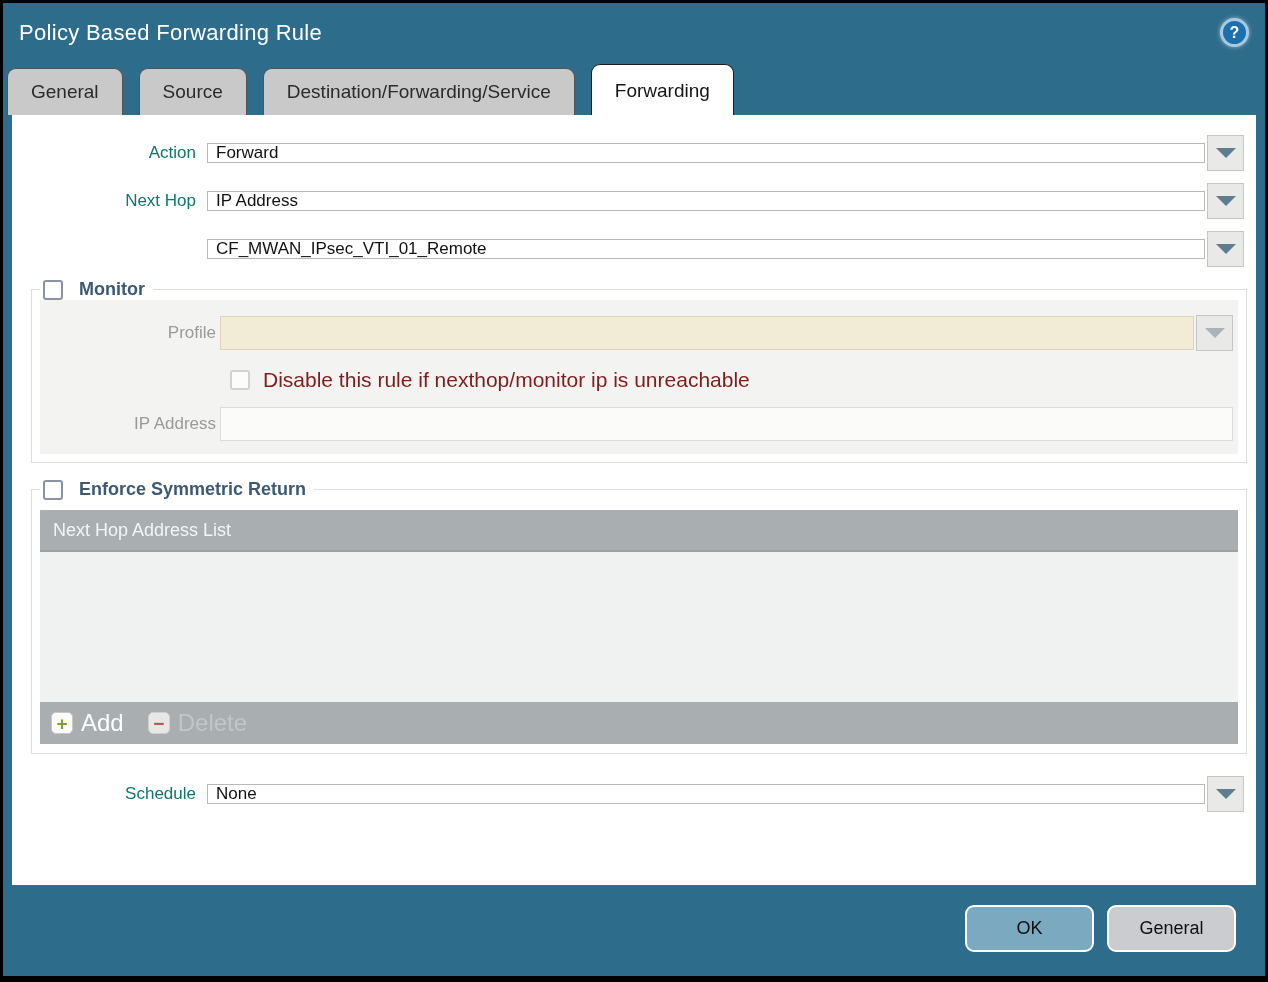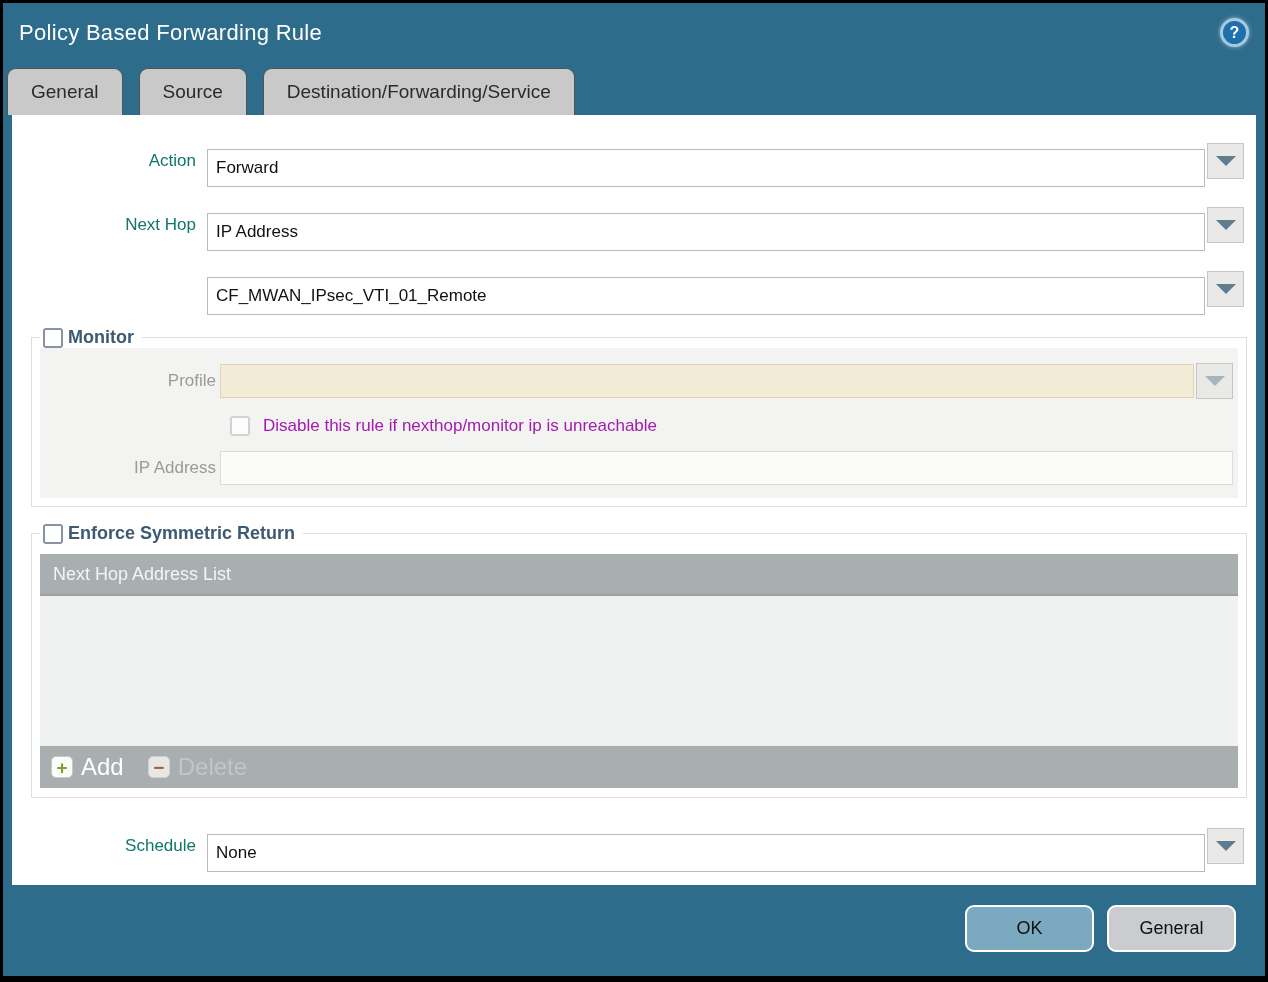--- a/index.html
+++ b/index.html
@@ -18,39 +18,39 @@
   .tabs { height:53px; flex:none; display:flex; align-items:flex-end; gap:16px; padding-left:4px; }
   .tab { background:#c9c9c9; color:#2b2b2b; font-size:19px; height:47px; line-height:45px; padding:0 23px; border-radius:9px 9px 0 0; border:1px solid #4e5458; border-bottom:none; cursor:pointer; white-space:nowrap; }
   .tab.active { background:#fff; color:#161616; border-color:#1c1c1c; height:51px; line-height:51px; font-weight:400; }
 
   
   .content { background:#fff; margin:0 9px; height:770px; flex:none; padding-top:20px; overflow:hidden; }
 
   .row { display:flex; align-items:center; margin:0 12px 12px 0; }
   .row .label { width:195px; flex:none; text-align:right; padding-right:11px; font-size:17px; color:#0f766e; }
   .row .field { flex:1; display:flex; align-items:center; }
-  input.combo { flex:1; height:38px; border:1px solid #b9b9b9; font-size:17px; padding:0 8px; font-family:"Liberation Sans",sans-serif; color:#111; background:#fff; outline:none;margin-top:14px; }
+  input.combo { flex:1; height:20px; border:1px solid #b9b9b9; font-size:17px; padding:0 8px; font-family:"Liberation Sans",sans-serif; color:#111; background:#fff; outline:none; }
   .dd-btn { width:37px; height:36px; flex:none; background:#e9e9e8; border:1px solid #c6c6c6; margin-left:2px; display:flex; align-items:center; justify-content:center; cursor:pointer; }
   .dd-arrow { width:0; height:0; border-left:10px solid transparent; border-right:10px solid transparent; border-top:10px solid #5e7d8f; }
   .dd-btn.disabled .dd-arrow { border-top-color:#a8b4ba; }
 
   
   fieldset { border:1px solid #dedede; margin:2px 9px 0 19px; padding:0 8px 8px 8px; }
-  legend { display:flex; align-items:center; gap:5px; padding:0 8px 0 3px; }
+  legend { display:flex; align-items:center; gap:16px; padding:0 8px 0 3px; }
   .cb { width:20px; height:20px; flex:none; background:#fff; border:2px solid #8a93a3; border-radius:3px; cursor:pointer; }
   .cb.disabled { border-color:#d2d2d2; background:#fcfcfc; cursor:default; }
   .section-title { font-size:18px; font-weight:bold; color:#3d5a72; }
 
   
   .monitor-panel { background:#f3f3f1; padding:15px 3px 13px 0; }
   .m-row { display:flex; align-items:center; margin:0 2px 0 0; }
   .m-row .label { width:180px; flex:none; text-align:right; padding-right:4px; font-size:17px; color:#9a9a9a; }
   input.profile-input { flex:1; height:34px; background:#f2ecd7; border:1px solid #ded4b8; outline:none; }
   input.ip-input { flex:1; height:34px; background:#fbfbfa; border:1px solid #dcdcdc; outline:none; }
-  .disable-row { display:flex; align-items:center; gap:13px; margin:17px 0 15px 190px; color:#a21caf; font-size:17px; }
+  .disable-row { display:flex; align-items:center; gap:13px; margin:17px 0 15px 190px; color:#7f1d1d; font-size:21px; }
 
   
   .sym-fieldset { margin-top:16px; padding-bottom:9px; }
   .nh-table { margin-top:10px; }
   .nh-header { height:42px; background:#a9aeb1; border-bottom:2px solid #9ca1a4; color:#f4f5f5; font-size:18px; display:flex; align-items:center; padding:0 13px; }
   .nh-body { height:150px; background:#f0f1f1; }
   .nh-footer { height:42px; background:#a9aeb1; display:flex; align-items:center; gap:24px; padding:0 11px; }
   .tool-btn { display:flex; align-items:center; gap:8px; cursor:pointer; }
   .tool-icon { width:22px; height:22px; flex:none; background:#fcfcfa; border:1px solid #c9c9c4; border-radius:5px; display:flex; align-items:center; justify-content:center; font-size:19px; font-weight:bold; line-height:1; }
   .plus-glyph { color:#7ca02f; }
@@ -78,20 +78,21 @@
       <span class="title">Policy Based Forwarding Rule</span>
       <div class="help-btn">
         <span>?</span>
       </div>
     </div>
 
     <div class="tabs">
       <div class="tab">General</div>
       <div class="tab">Source</div>
       <div class="tab">Destination/Forwarding/Service</div>
+      <div class="tab active">Forwarding</div>
     </div>
 
     <div class="content">
 
       <div class="row">
         <span class="label">Action</span>
         <div class="field">
           <input class="combo" type="text" value="Forward" style="">
           <div class="dd-btn">
             <span class="dd-arrow"></span>

